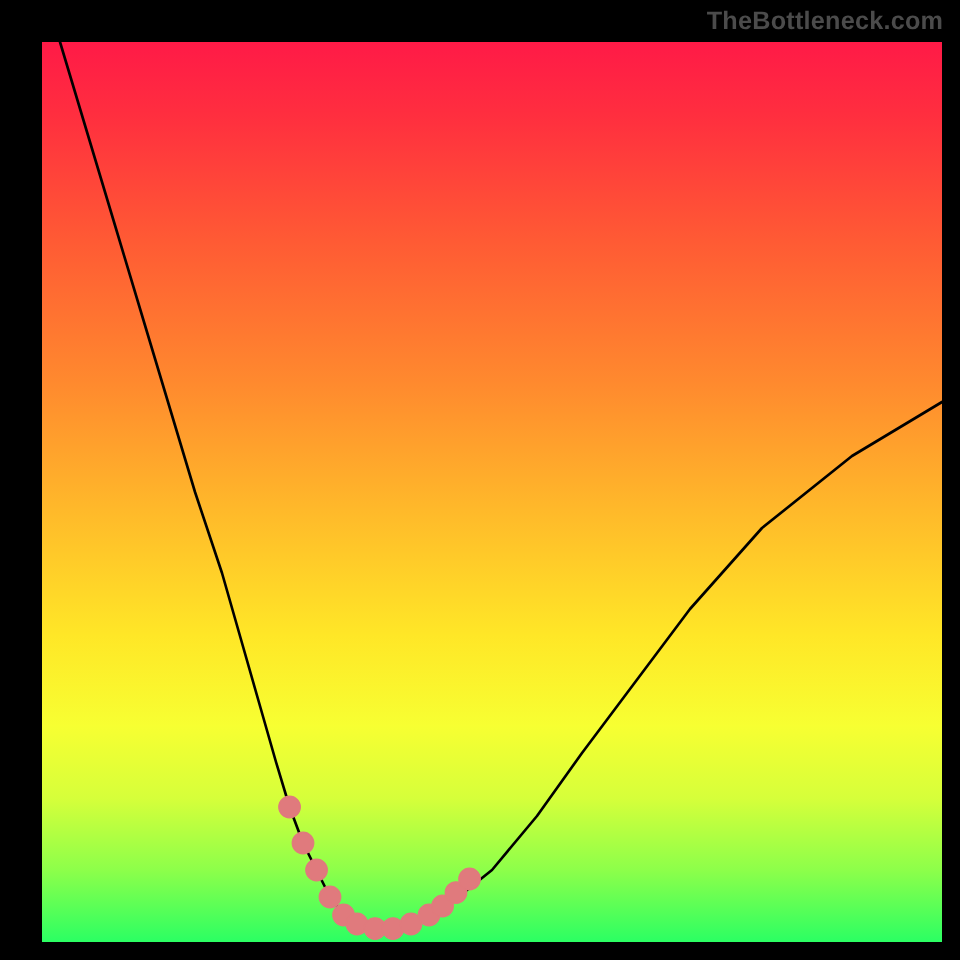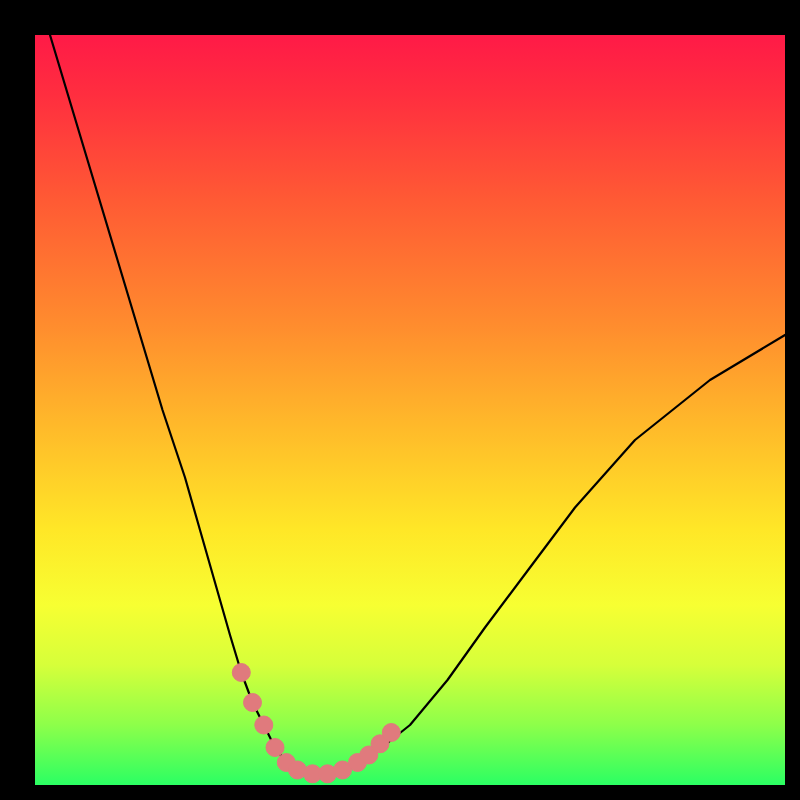--- a/index.html
+++ b/index.html
@@ -86,13 +86,14 @@
           <rect x="268.5" y="729.8" width="18.0" height="18.0" rx="9.0" ry="9.0" class="marker"></rect>
           <rect x="283.5" y="729.8" width="18.0" height="18.0" rx="9.0" ry="9.0" class="marker"></rect>
           <rect x="298.5" y="726.0" width="18.0" height="18.0" rx="9.0" ry="9.0" class="marker"></rect>
           <rect x="313.5" y="718.5" width="18.0" height="18.0" rx="9.0" ry="9.0" class="marker"></rect>
           <rect x="324.8" y="711.0" width="18.0" height="18.0" rx="9.0" ry="9.0" class="marker"></rect>
           <rect x="336.0" y="699.8" width="18.0" height="18.0" rx="9.0" ry="9.0" class="marker"></rect>
           <rect x="347.3" y="688.5" width="18.0" height="18.0" rx="9.0" ry="9.0" class="marker"></rect>
         </g>
     </svg>
   </div>
+  <div class="watermark">TheBottleneck.com</div>
 </div>
 
 </body></html>

